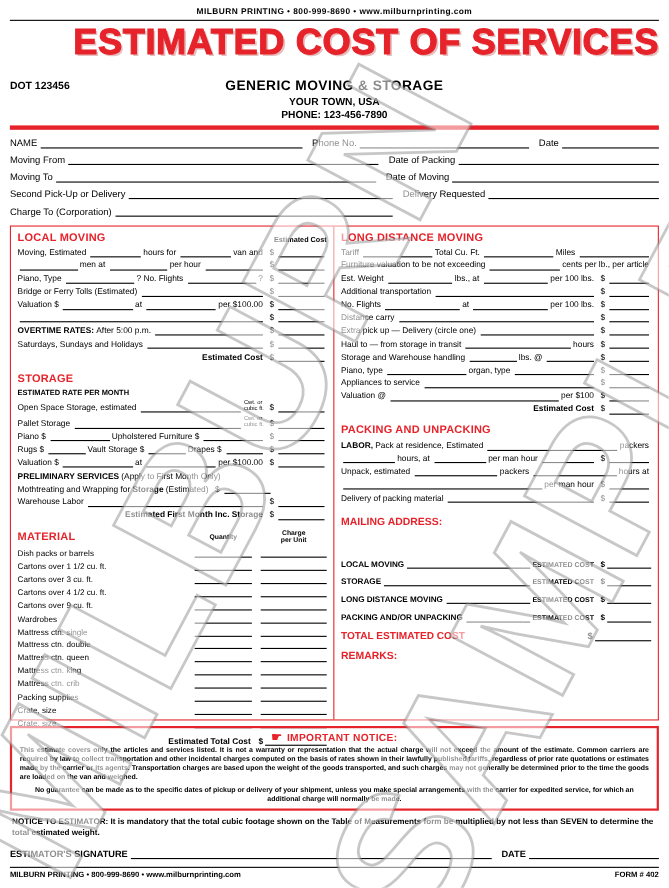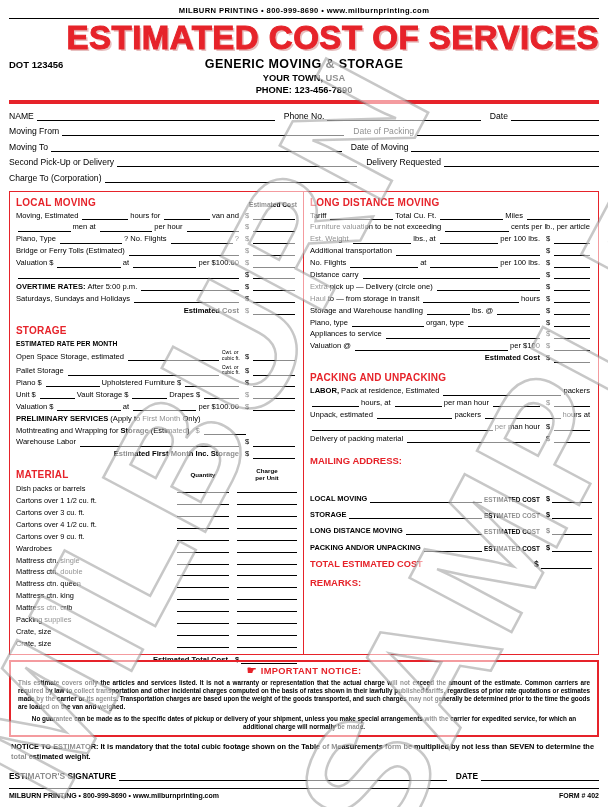--- a/index.html
+++ b/index.html
@@ -4,21 +4,21 @@
 <style>
 :root{--red:#e6232a}
 *{margin:0;padding:0;box-sizing:border-box}
 body{font-family:"Liberation Sans",sans-serif;background:#fff;width:608px;height:807px;overflow:hidden}
 .page{position:relative;width:608px;height:807px;background:#fff;padding:6px 9px 8px;display:flex;flex-direction:column;overflow:hidden}
 .wm{position:absolute;z-index:9;font-weight:900;font-size:168px;letter-spacing:4px;color:rgba(255,255,255,.55);-webkit-text-stroke:2.5px rgba(130,130,130,.45);transform:rotate(-62deg);pointer-events:none;white-space:nowrap}
 #wm1{left:-205px;top:330px}
 #wm2{left:150px;top:412px}
 .topline{text-align:center;font-size:7.6px;font-weight:bold;letter-spacing:.4px;padding-bottom:3px;border-bottom:1px solid #000}
 .title{text-align:right;color:var(--red);font-size:33px;font-weight:900;letter-spacing:.5px;line-height:1.08;margin-top:1px;-webkit-text-stroke:1px var(--red);text-shadow:2px 2px 0 rgba(170,25,25,.28)}
-.hdr{position:relative;margin-top:0}
+.hdr{position:relative;margin-top:14px}
 .dot{position:absolute;left:0;top:3px;font-size:9.5px;font-weight:bold}
 .company{text-align:center;line-height:1.3}
 .company .nm{font-size:12.5px;font-weight:bold;letter-spacing:.4px}
 .company .l2{font-size:9.3px;font-weight:bold}
 .redrule{height:3.5px;background:var(--red);margin-top:4px;flex:0 0 auto}
 .contact{margin-top:7px}
 .frow{display:flex;align-items:flex-end;font-size:8.6px;margin-bottom:5.6px}
 .t{white-space:nowrap;padding-right:3px}
 .ml{margin-left:9px}
 .b{font-weight:bold}
@@ -249,21 +249,21 @@
           <span class="t">Piano $</span>
           <span class="u"></span>
           <span class="t">Upholstered Furniture $</span>
           <span class="u"></span>
           <span class="dc">
             <span class="d">$</span>
             <span class="u"></span>
           </span>
         </div>
       <div class="row">
-          <span class="t">Unit $</span>
+          <span class="t">Rugs $</span>
           <span class="u"></span>
           <span class="t">Vault Storage $</span>
           <span class="u"></span>
           <span class="t">Drapes $</span>
           <span class="u"></span>
           <span class="dc">
             <span class="d">$</span>
             <span class="u"></span>
           </span>
         </div>

